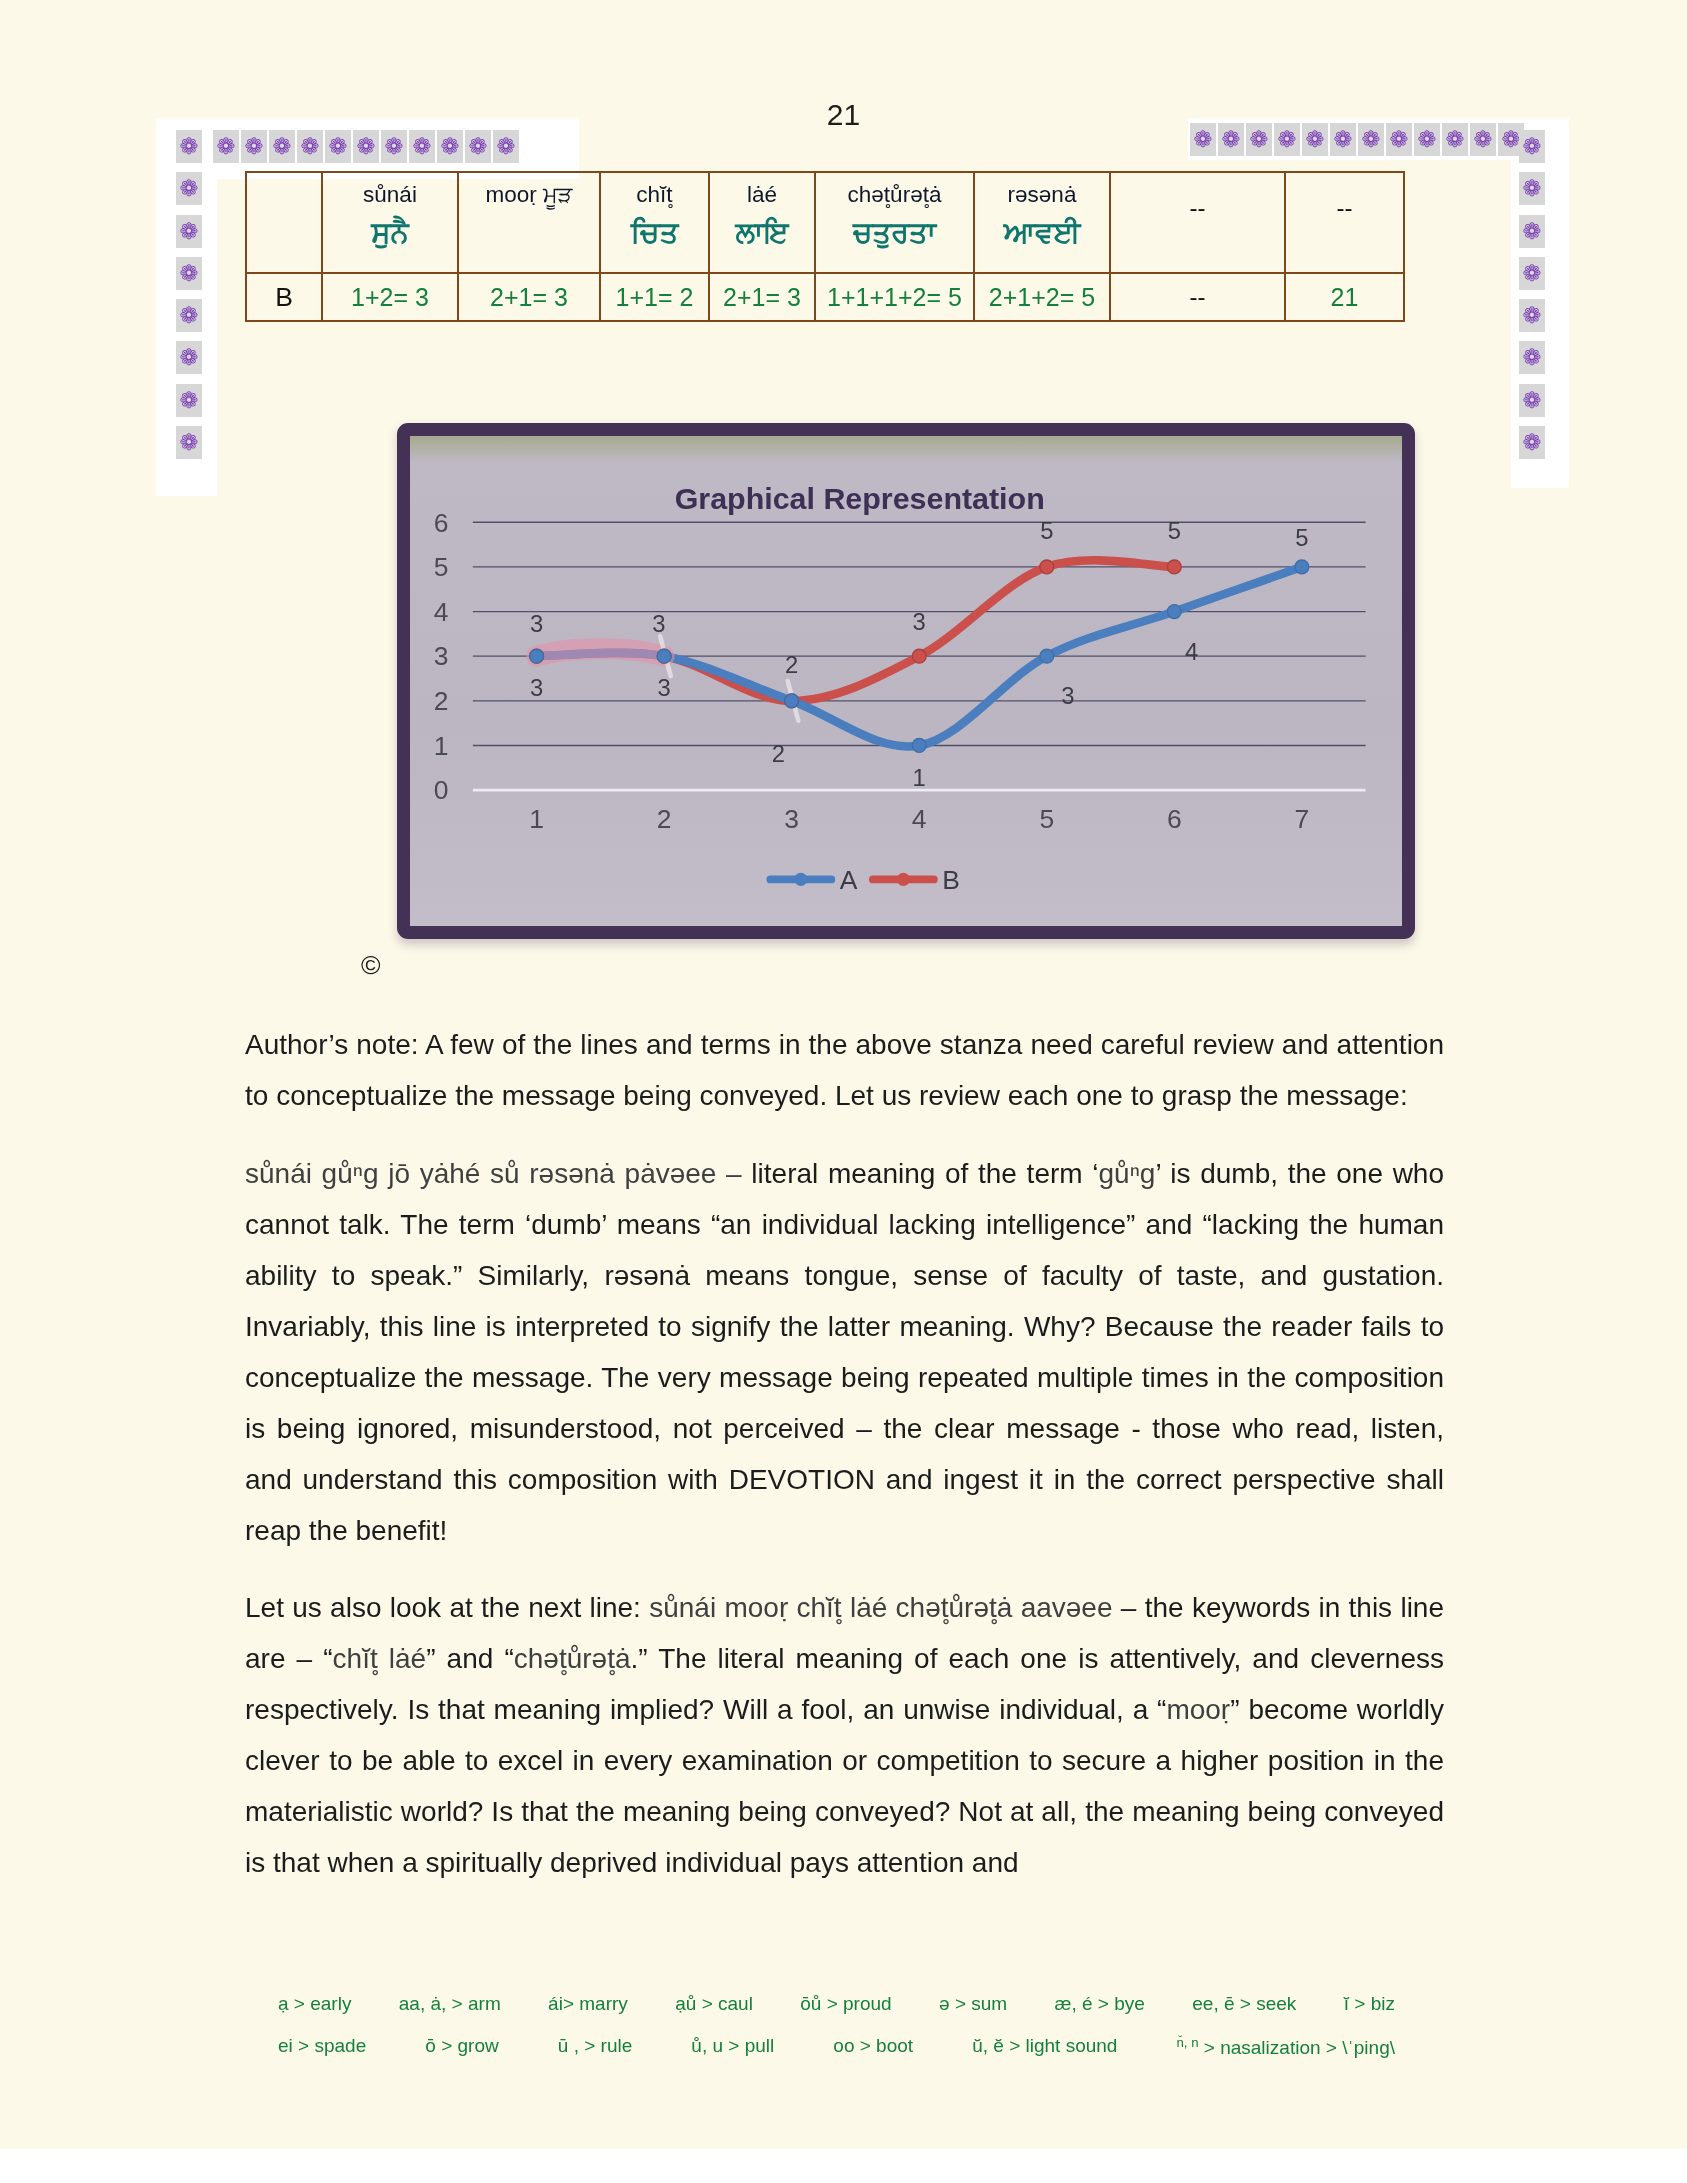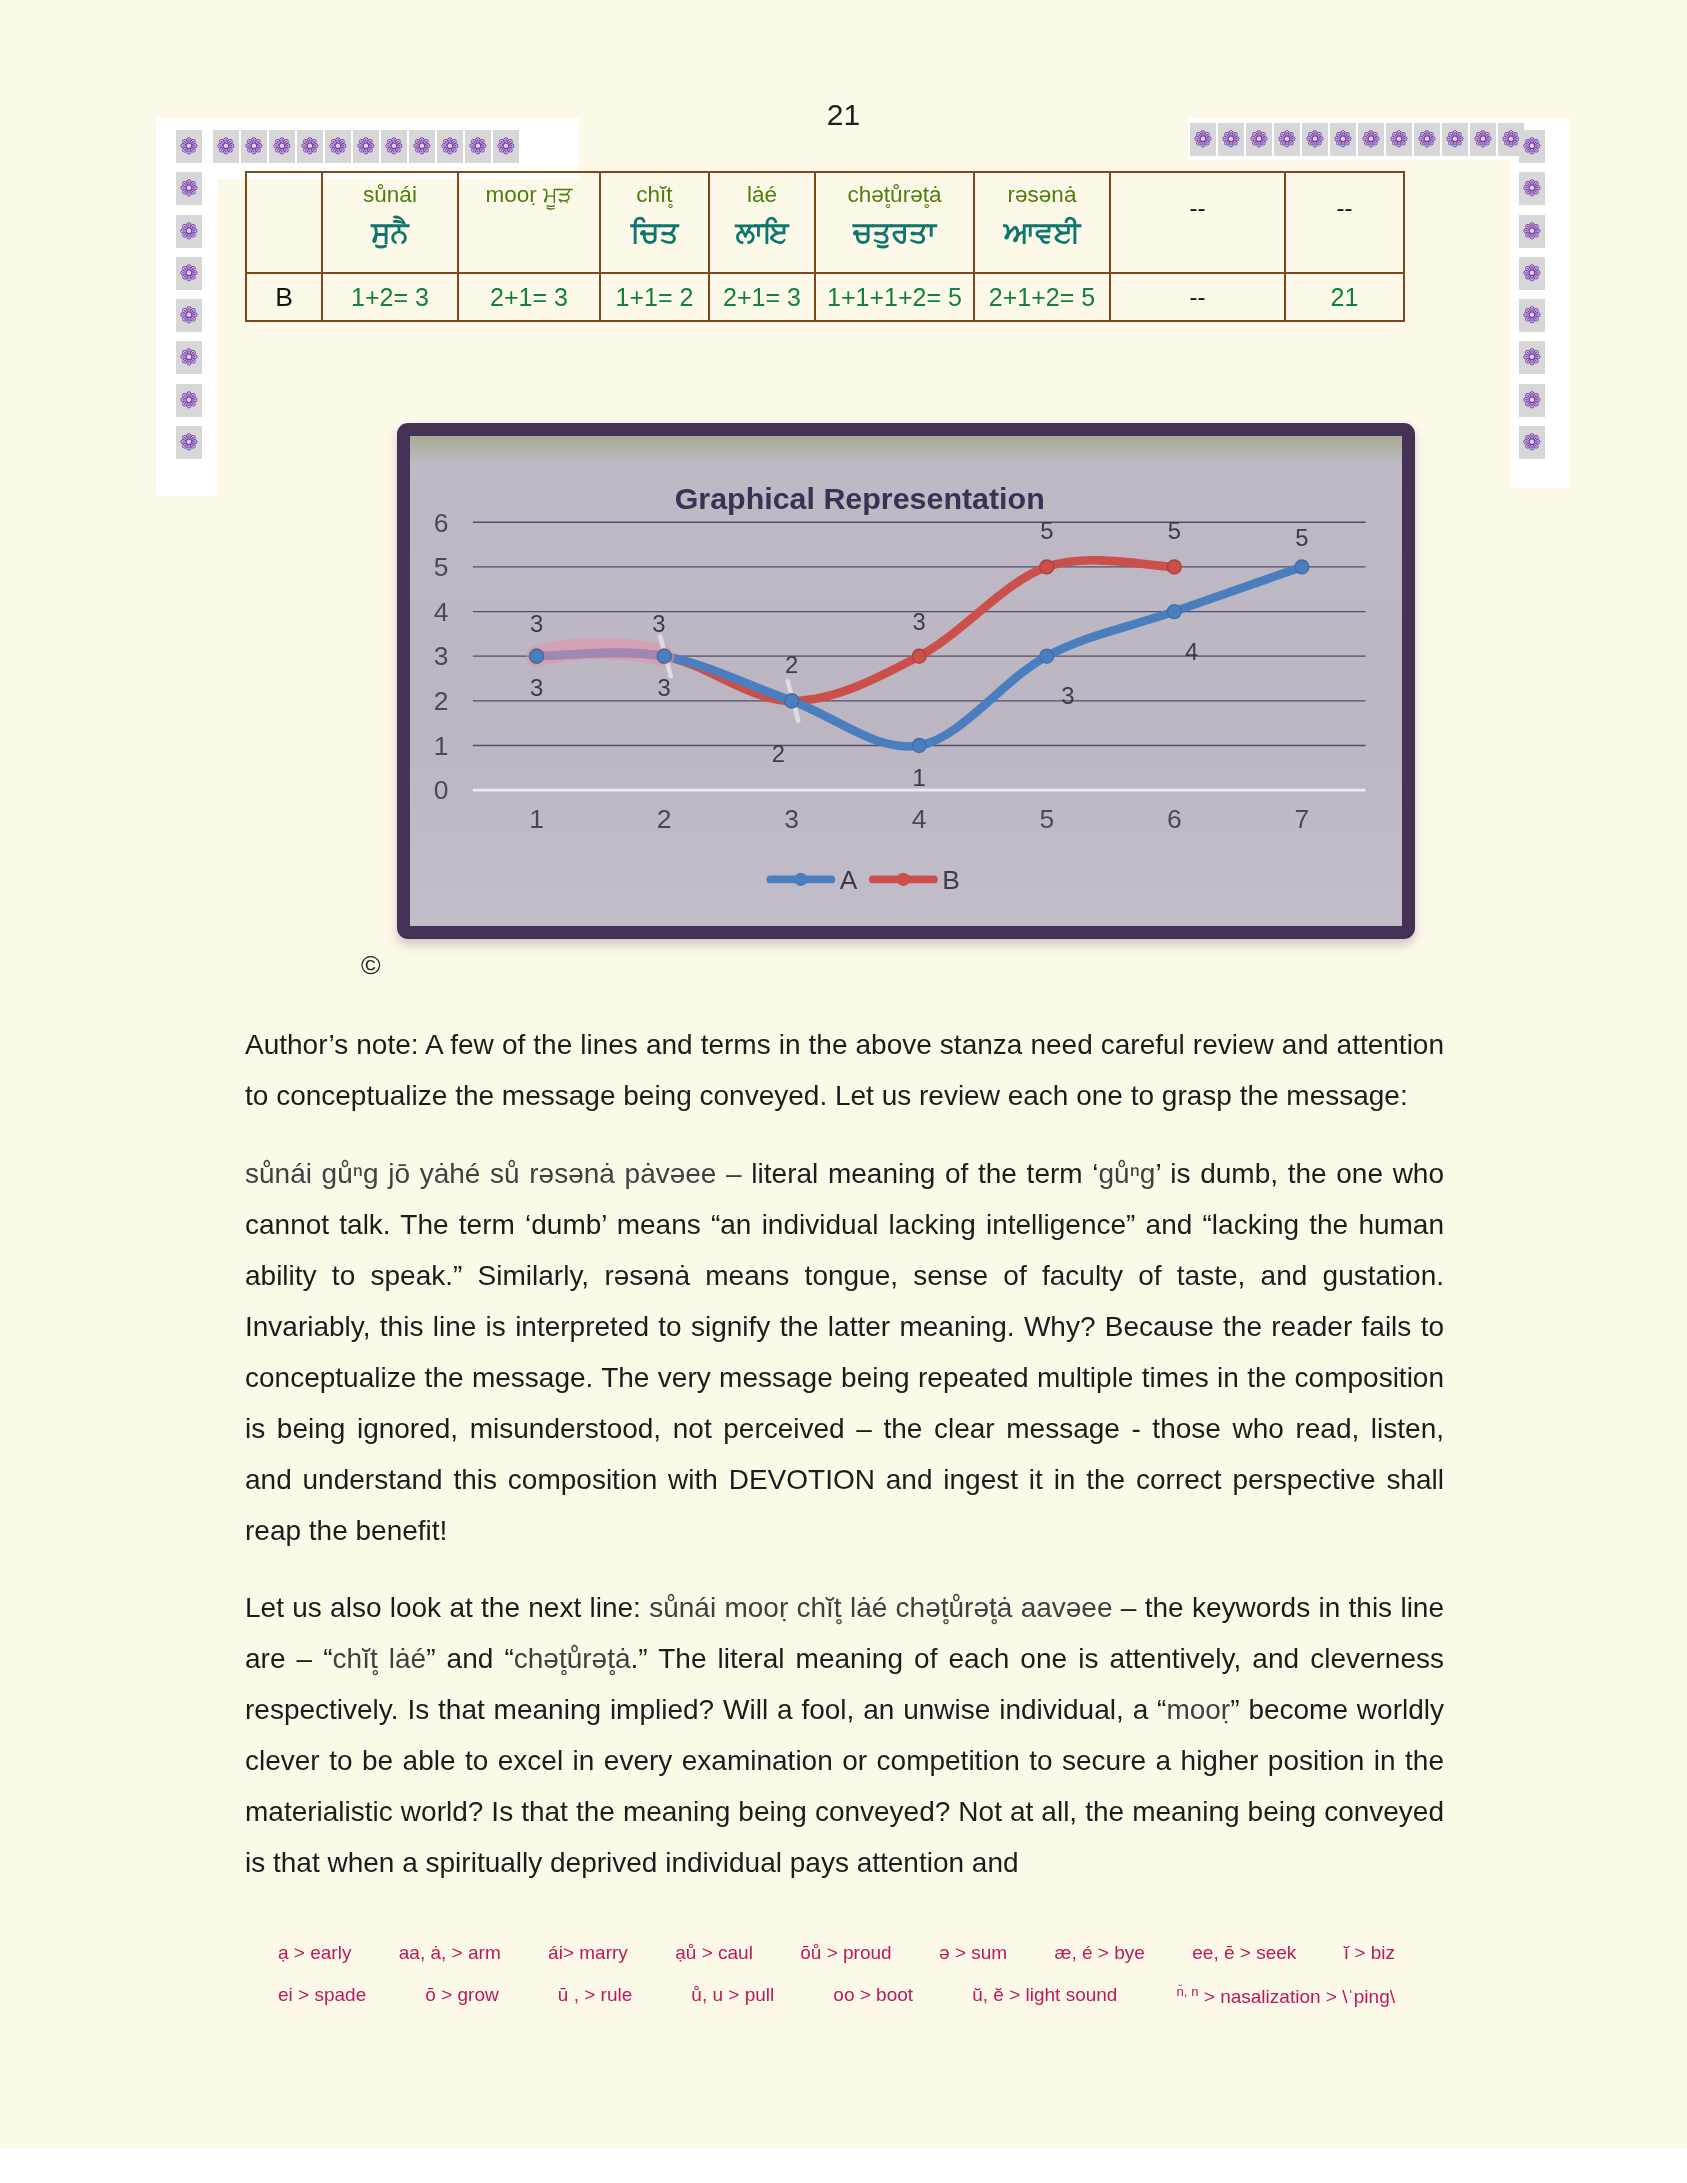--- a/index.html
+++ b/index.html
@@ -18,40 +18,40 @@
   .orn-strip.v{flex-direction:column;gap:9.3px;}
   #orn-left-h{left:213px;top:130px;}
   #orn-left-v{left:176px;top:130px;}
   #orn-right-h{left:1190px;top:123px;}
   #orn-right-v{left:1519px;top:130px;}
   .orn-tile{width:26px;height:33px;background:#d7d7d7;color:#7a3bb5;font-size:22.5px;line-height:33px;text-align:center;flex:0 0 auto;}
   
   .word-table{left:245px;top:171px;border-collapse:collapse;table-layout:fixed;width:1158px;}
   .word-table td{border:2px solid #7c481c;text-align:center;vertical-align:top;padding:6.6px 2.6px 5.3px 2.6px;}
   .word-table .hdr{height:101px;}
-  .word-table .translit{font-size:22.5px;color:#4d7c0f;line-height:29px;}
+  .word-table .translit{font-size:22.5px;color:#0f172a;line-height:29px;}
   .word-table .gurmukhi{font-size:29px;color:#0f766e;font-weight:bold;margin-top:6.6px;line-height:34px;}
   .word-table .dash-h{font-size:24px;color:#111;padding-top:14.6px;}
   .word-table .vals td{height:38px;vertical-align:middle;padding:4px 2.6px;}
   .word-table .rowlabel{font-size:26.5px;color:#141414;}
   .word-table .num{font-size:25px;color:#15803d;}
   .word-table .dash{font-size:24px;color:#111;}
   
   .chart-card{left:397px;top:423px;width:992px;height:490px;border:13.2px solid #443156;border-radius:11px;
     background:linear-gradient(180deg,#a6aa8e 0%,#bfb9c5 5.5%,#bcb6c2 60%,#c3bdc9 100%);
     box-shadow:0 5.3px 9.3px rgba(70,55,95,0.25);}
   svg text{font-family:"Liberation Sans", sans-serif;}
   .copyright{left:361px;top:950px;font-size:26.5px;color:#222;}
   
   .body-text{left:245px;top:1019px;width:1199px;color:#1c1c1c;font-size:28px;line-height:51px;text-align:justify;}
   .body-text p{margin:0;}
   .body-text p + p{margin-top:26.5px;}
   .navy{color:#404040;}
   
-  .guide{left:278px;top:1942px;width:1117px;color:#be185d;font-size:19px;}
+  .guide{left:278px;top:1993px;width:1117px;color:#15803d;font-size:19px;}
   .guide-row{display:flex;justify-content:space-between;}
   .guide-row + .guide-row{margin-top:20px;}
   .guide sup{font-size:13.2px;}
 </style>
 </head>
 <body>
 
 <div class="page">
 
   <div class="abs page-number">21</div>

